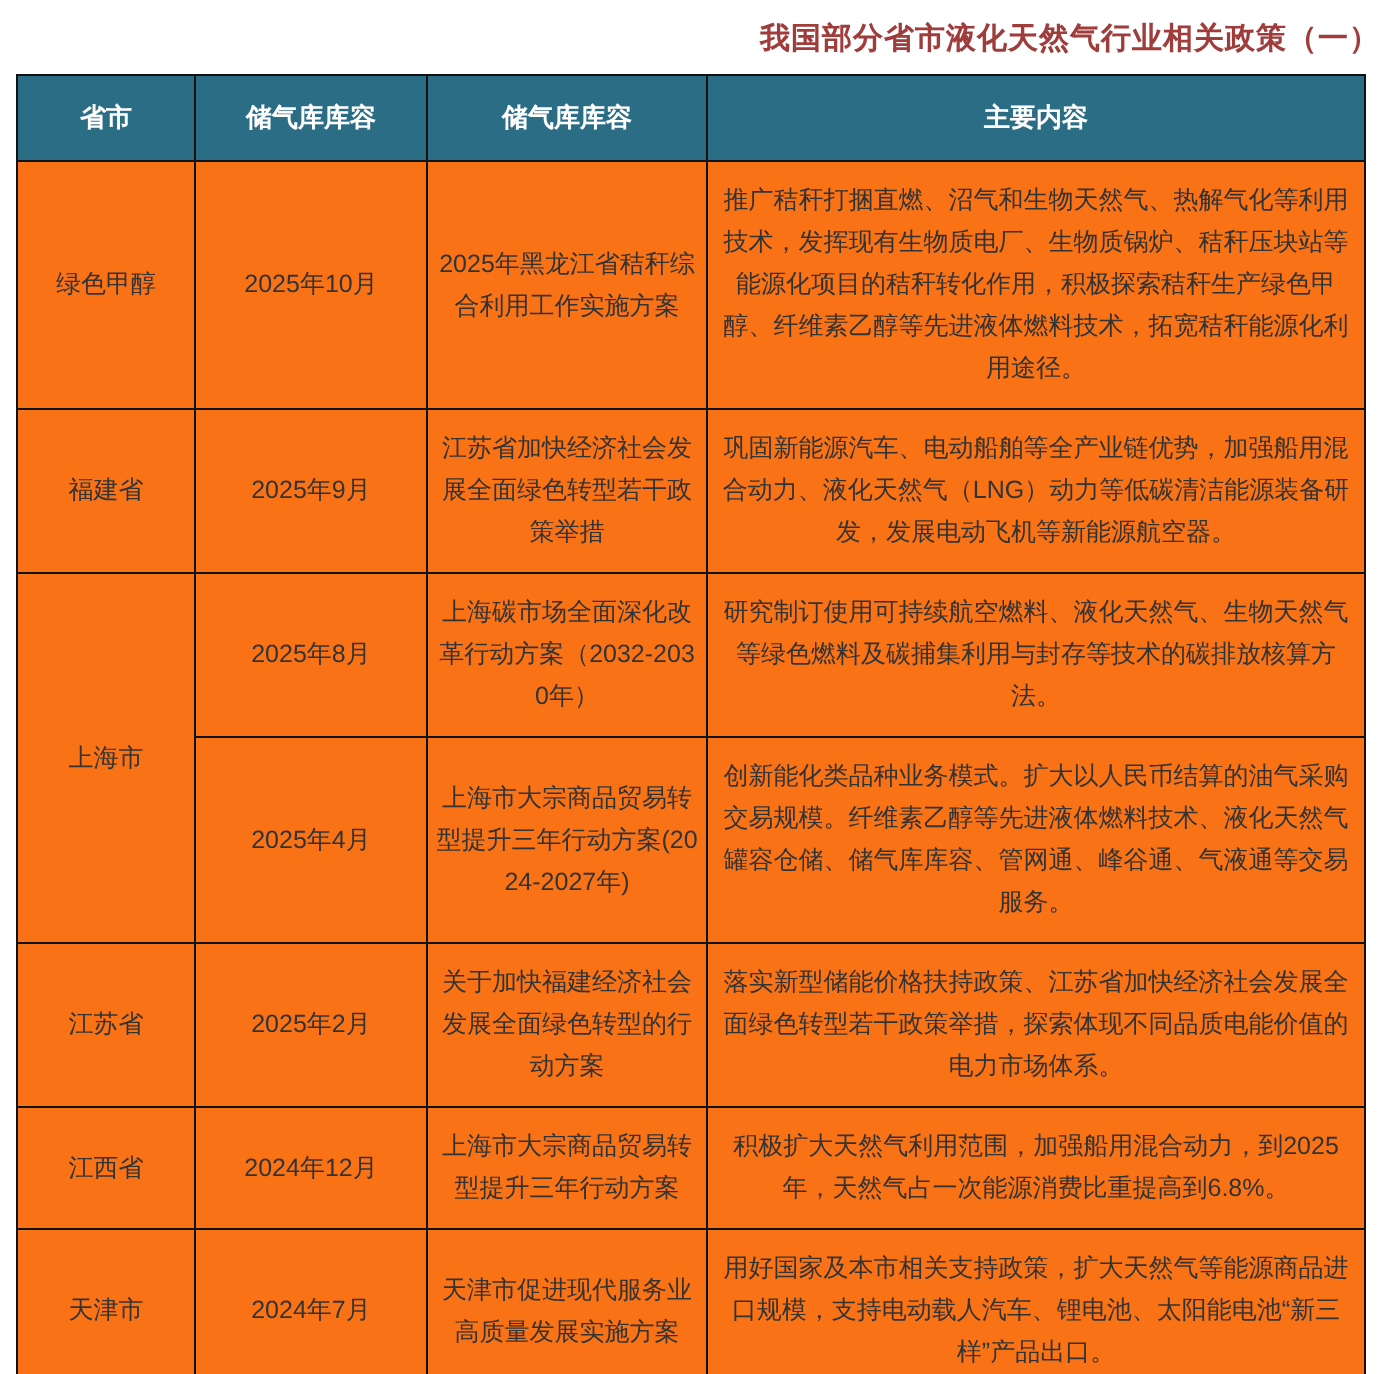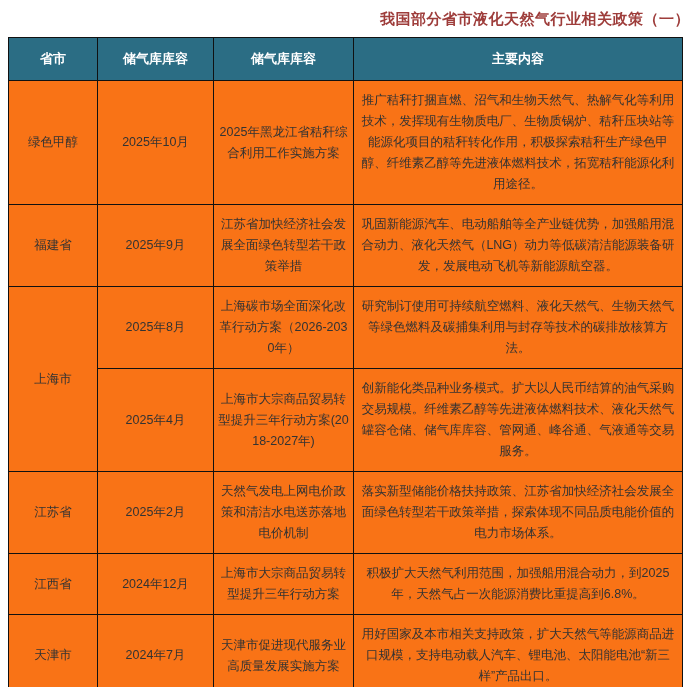--- a/index.html
+++ b/index.html
@@ -88,32 +88,32 @@
       </tr>
       <tr>
         <td>福建省</td>
         <td>2025年9月</td>
         <td>江苏省加快经济社会发展全面绿色转型若干政策举措</td>
         <td class="cell-content">巩固新能源汽车、电动船舶等全产业链优势，加强船用混合动力、液化天然气（LNG）动力等低碳清洁能源装备研发，发展电动飞机等新能源航空器。</td>
       </tr>
       <tr>
         <td rowspan="2">上海市</td>
         <td>2025年8月</td>
-        <td>上海碳市场全面深化改革行动方案（2026-2030年）</td>
+        <td>上海碳市场全面深化改革行动方案（2032-2030年）</td>
         <td class="cell-content">研究制订使用可持续航空燃料、液化天然气、生物天然气等绿色燃料及碳捕集利用与封存等技术的碳排放核算方法。</td>
       </tr>
       <tr>
         <td>2025年4月</td>
-        <td>上海市大宗商品贸易转型提升三年行动方案(2018-2027年)</td>
+        <td>上海市大宗商品贸易转型提升三年行动方案(2024-2027年)</td>
         <td class="cell-content">创新能化类品种业务模式。扩大以人民币结算的油气采购交易规模。纤维素乙醇等先进液体燃料技术、液化天然气罐容仓储、储气库库容、管网通、峰谷通、气液通等交易服务。</td>
       </tr>
       <tr>
         <td>江苏省</td>
         <td>2025年2月</td>
-        <td>天然气发电上网电价政策和清洁水电送苏落地电价机制</td>
+        <td>关于加快福建经济社会发展全面绿色转型的行动方案</td>
         <td class="cell-content">落实新型储能价格扶持政策、江苏省加快经济社会发展全面绿色转型若干政策举措，探索体现不同品质电能价值的电力市场体系。</td>
       </tr>
       <tr>
         <td>江西省</td>
         <td>2024年12月</td>
         <td>上海市大宗商品贸易转型提升三年行动方案</td>
         <td class="cell-content">积极扩大天然气利用范围，加强船用混合动力，到2025年，天然气占一次能源消费比重提高到6.8%。</td>
       </tr>
       <tr>
         <td>天津市</td>

